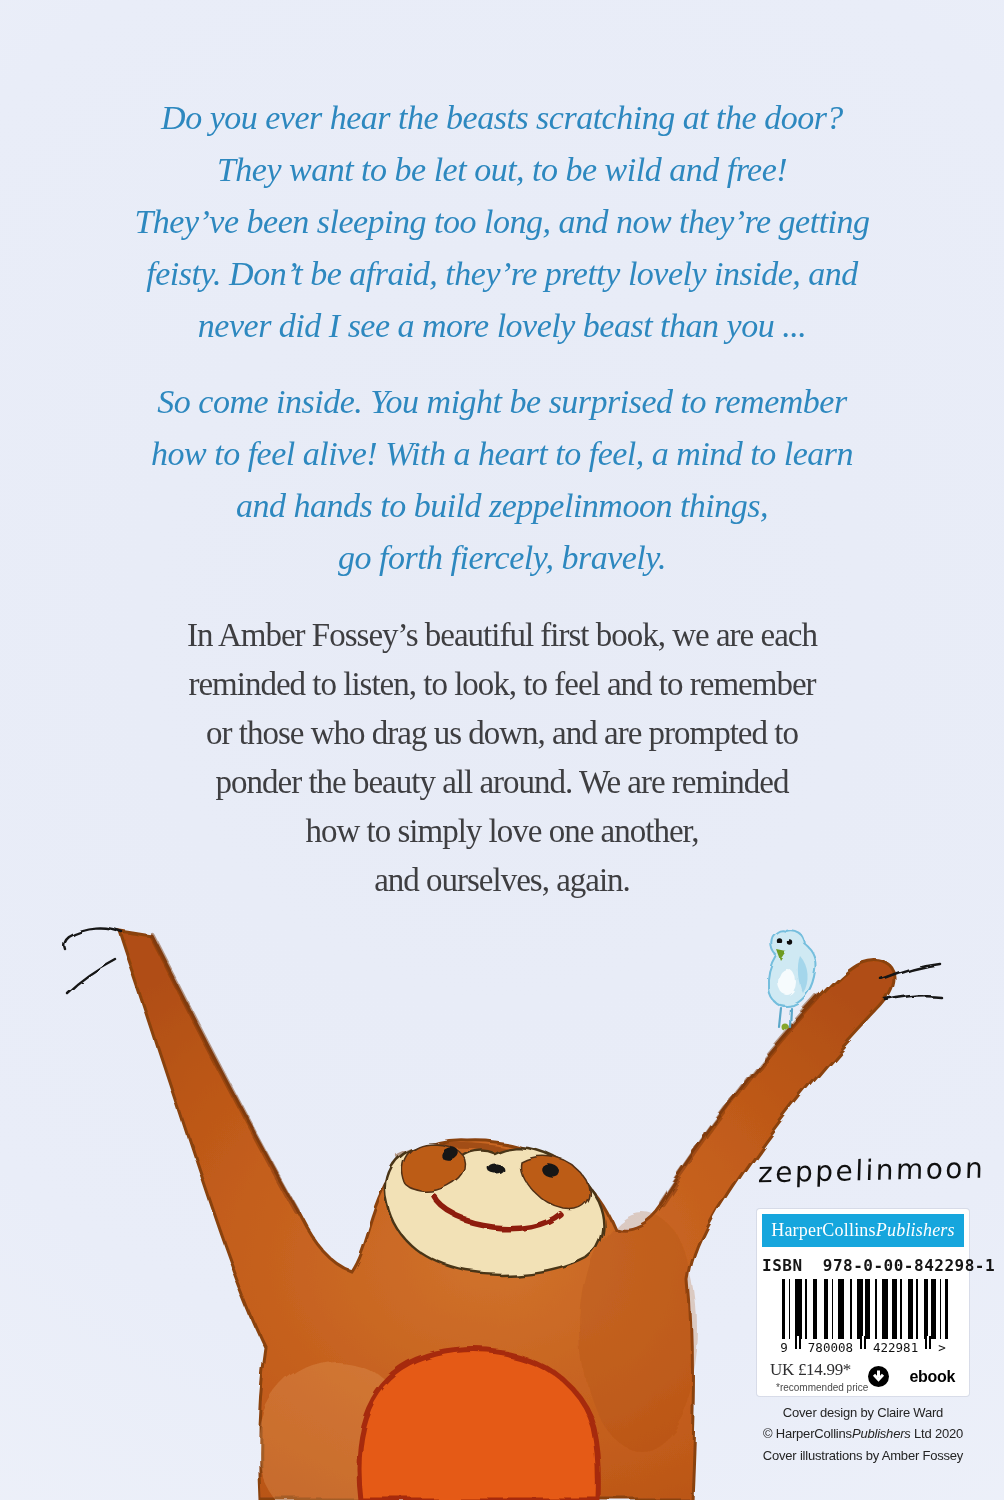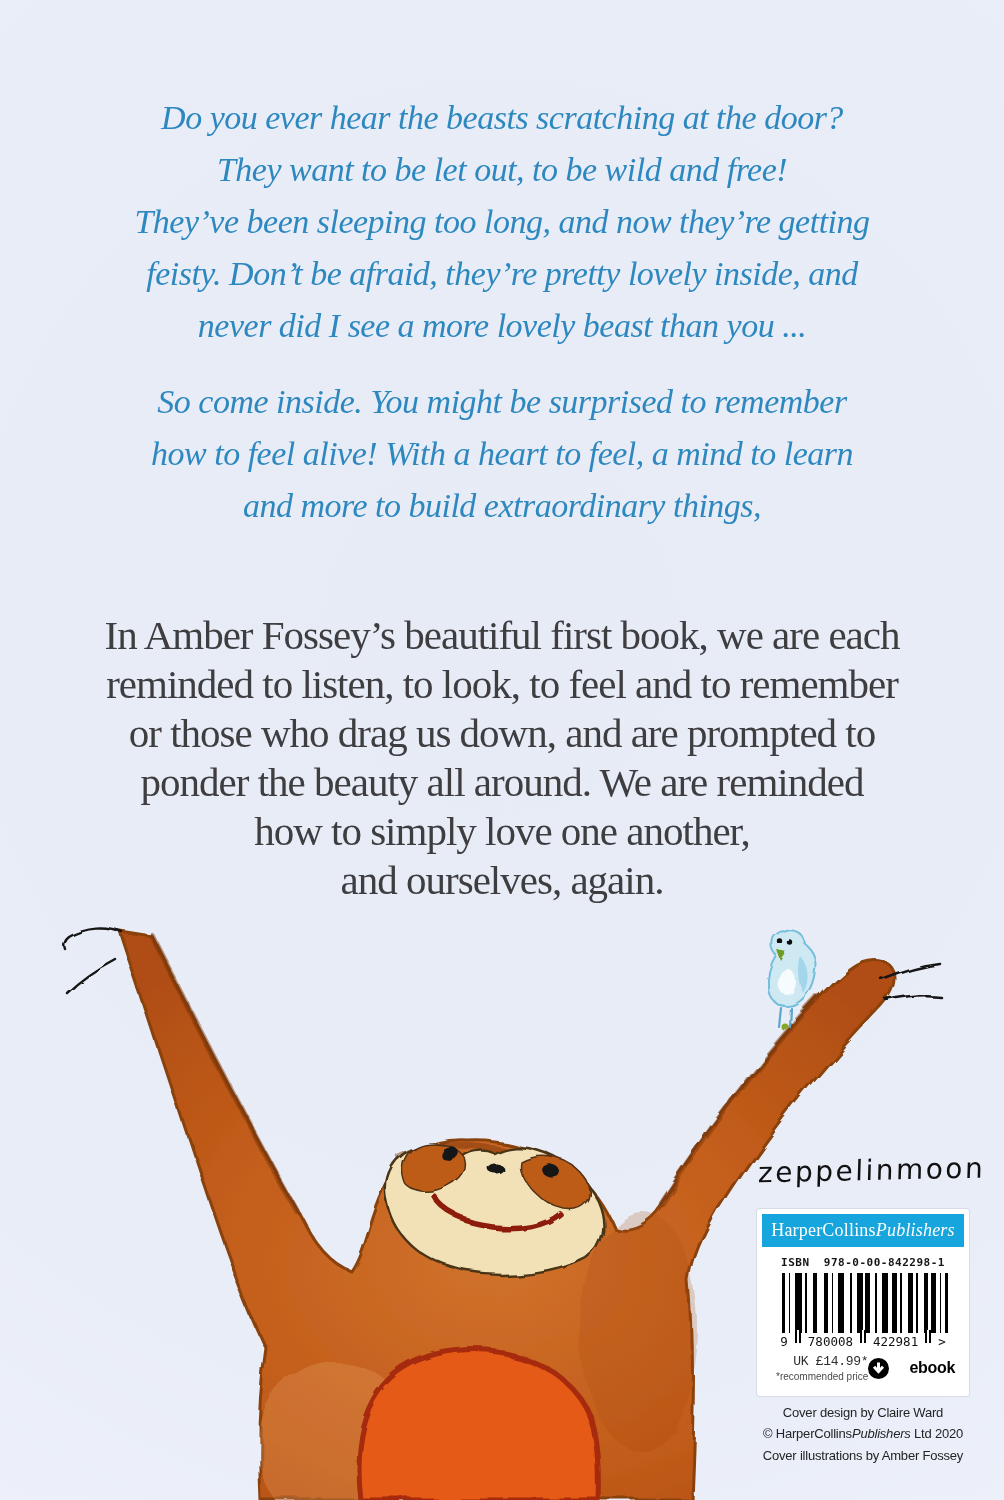--- a/index.html
+++ b/index.html
@@ -5,40 +5,40 @@
   html,body{margin:0;padding:0;background:#dfe3ef;}
   .cover{
     position:relative;width:1004px;height:1500px;overflow:hidden;
     background:radial-gradient(ellipse 130% 90% at 50% 42%, #e7ebf6 0%, #e9edf8 55%, #f0f3fa 100%);
     font-family:"Liberation Serif", serif;
   }
   .txtblock{position:absolute;left:0;right:0;text-align:center;}
   .quote{color:#2d88bf;font-style:italic;font-size:34px;line-height:52px;letter-spacing:-0.5px;}
   .q1{top:92px;}
   .q2{top:376px;}
-  .desc{top:611px;color:#3e3e41;font-size:41px;line-height:49px;letter-spacing:-1px;}
+  .desc{top:611px;color:#3e3e41;font-size:33px;line-height:49px;letter-spacing:-1px;}
   .sloth-svg{position:absolute;left:0;top:0;width:1004px;height:1500px;}
   .signature{
     position:absolute;left:758px;top:1154px;width:214px;text-align:center;
     font-family:"DejaVu Sans", sans-serif;font-size:28px;letter-spacing:2.5px;
     color:#101010;transform:rotate(-1.2deg) skewX(-3deg);
   }
   .pubbox{
     position:absolute;left:757px;top:1209px;width:212px;height:187px;
     background:#ffffff;border-radius:3px;box-sizing:border-box;padding:5px;
     box-shadow:0 0 0 1px rgba(60,70,100,0.10);
   }
   .hc-bar{
     height:33px;background:#16a6dd;color:#ffffff;display:flex;align-items:center;justify-content:center;
     font-family:"Liberation Serif",serif;font-size:18px;letter-spacing:0.2px;
   }
   .hc-italic{font-style:italic;}
   .isbn{
     text-align:center;font-family:"DejaVu Sans Mono",monospace;font-weight:bold;
-    font-size:11px;margin-top:9px;white-space:pre;letter-spacing:0.5px;color:#151515;
+    font-size:16px;margin-top:9px;white-space:pre;letter-spacing:0.5px;color:#151515;
   }
   .bars{
     height:60px;margin:4px 16px 0 20px;
     background:linear-gradient(90deg,
       #000 0 2%, #fff 2% 4%, #000 4% 5%, #fff 5% 8%,
       #000 8% 12%, #fff 12% 14%, #000 14% 15%, #fff 15% 18.5%,
       #000 18.5% 21%, #fff 21% 25%, #000 25% 28%, #fff 28% 30%,
       #000 30% 31%, #fff 31% 34%, #000 34% 37.5%, #fff 37.5% 41%,
       #000 41% 42%, #fff 42% 45%, #000 45% 48.5%, #fff 48.5% 50%,
       #000 50% 53%, #fff 53% 56%, #000 56% 57%, #fff 57% 60.5%,
@@ -47,21 +47,21 @@
       #000 81% 82%, #fff 82% 85.5%, #000 85.5% 88%, #fff 88% 90%,
       #000 90% 93%, #fff 93% 95%, #000 95% 96%, #fff 96% 98%, #000 98% 100%);
   }
   .bcrow{
     display:flex;align-items:flex-start;justify-content:center;gap:7px;
     font-family:"DejaVu Sans Mono",monospace;font-size:12.5px;color:#111;margin-top:1px;
   }
   .guard{display:inline-block;width:6px;height:13px;margin-top:-4px;
     background:linear-gradient(90deg,#000 0 2px,#fff 2px 4px,#000 4px 6px);}
   .pricerow{display:flex;justify-content:space-between;align-items:center;padding:5px 9px 0 8px;}
-  .price-main{font-family:Liberation Mono, monospace;font-size:13px;color:#2e2e30;letter-spacing:-0.3px;text-align:right;}
+  .price-main{font-family:Liberation Serif, serif;font-size:17px;color:#2e2e30;letter-spacing:-0.3px;}
   .price-note{font-family:"Liberation Sans",sans-serif;font-size:10px;color:#4a4a4a;margin-top:2px;margin-left:6px;}
   .ebook{display:flex;align-items:center;gap:20px;}
   .ebook-label{font-family:"Liberation Sans",sans-serif;font-weight:bold;font-size:16px;color:#000;letter-spacing:-0.3px;}
   .credits{
     position:absolute;left:718px;top:1402px;width:290px;text-align:center;
     font-family:"Liberation Sans",sans-serif;font-size:13px;color:#242424;line-height:1.65;letter-spacing:-0.2px;
   }
   .credits .it{font-style:italic;}
 </style>
 </head>
@@ -73,21 +73,22 @@
     <div>Do you ever hear the beasts scratching at the door?</div>
     <div>They want to be let out, to be wild and free!</div>
     <div>They’ve been sleeping too long, and now they’re getting</div>
     <div>feisty. Don’t be afraid, they’re pretty lovely inside, and</div>
     <div>never did I see a more lovely beast than you ...</div>
   </div>
 
   <div class="txtblock quote q2">
     <div>So come inside. You might be surprised to remember</div>
     <div>how to feel alive! With a heart to feel, a mind to learn</div>
-    <div>and more to build extraordinary things,</div>
+    <div>and hands to build zeppelinmoon things,</div>
+    <div>go forth fiercely, bravely.</div>
   </div>
 
   <div class="txtblock desc">
     <div>In Amber Fossey’s beautiful first book, we are each</div>
     <div>reminded to listen, to look, to feel and to remember</div>
     <div>or those who drag us down, and are prompted to</div>
     <div>ponder the beauty all around. We are reminded</div>
     <div>how to simply love one another,</div>
     <div>and ourselves, again.</div>
   </div>

